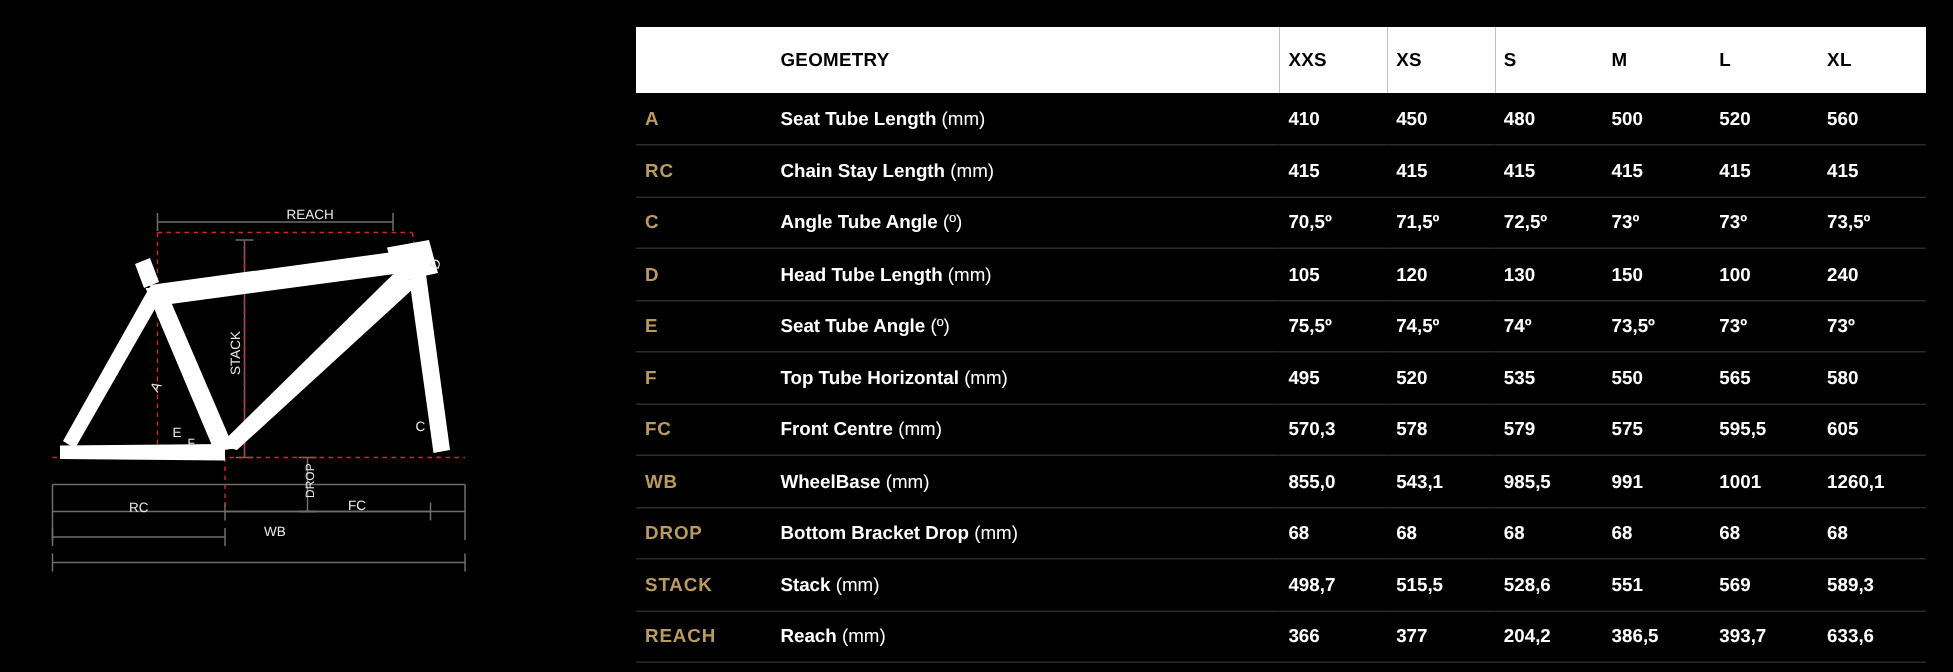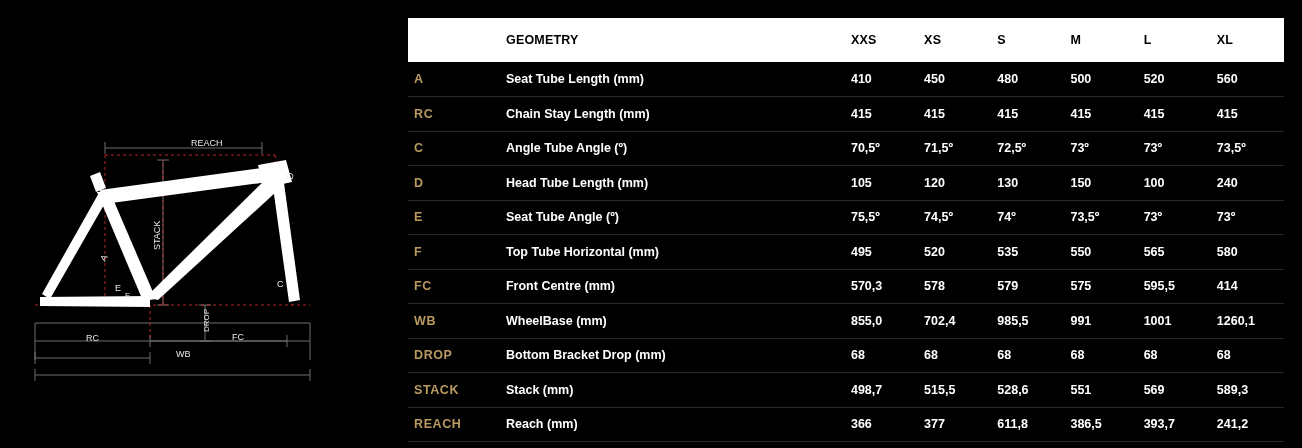--- a/index.html
+++ b/index.html
@@ -25,20 +25,21 @@
     flex: 0 0 408px;
   }
   .diagram-pane svg { display: block; }
 
   
   .table-pane {
     flex: 1 1 auto;
     height: 448px;
     background: #000;
     padding: 18px 18px 0 0;
+    margin-left: 16px;
   }
   table.geo {
     width: 100%;
     border-collapse: collapse;
     table-layout: fixed;
   }
   table.geo thead th {
     background: #ffffff;
     color: #000000;
     font-size: 12.5px;
@@ -60,21 +61,21 @@
     color: #b99a60;
     font-weight: bold;
     letter-spacing: .6px;
     font-size: 12.5px;
   }
   td.label {
     color: #ffffff;
     font-weight: bold;
     font-size: 13px;
   }
-  td.label .unit { font-weight: bold; }
+  td.label .unit { font-weight: normal; }
   td.val {
     color: #ffffff;
     font-weight: bold;
     font-size: 12.5px;
   }
   
   col.c-code  { width: 88px; }
   col.c-label { width: 330px; }
   col.c-size  { width: 70px; }
 </style>
@@ -243,27 +244,27 @@
             <td class="val">580</td>
           </tr>
           <tr>
             <td class="code">FC</td>
             <td class="label"><span>Front Centre</span> <span class="unit"> (mm)</span></td>
             <td class="val">570,3</td>
             <td class="val">578</td>
             <td class="val">579</td>
             <td class="val">575</td>
             <td class="val">595,5</td>
-            <td class="val">414</td>
+            <td class="val">605</td>
           </tr>
           <tr>
             <td class="code">WB</td>
             <td class="label"><span>WheelBase</span> <span class="unit"> (mm)</span></td>
             <td class="val">855,0</td>
-            <td class="val">702,4</td>
+            <td class="val">543,1</td>
             <td class="val">985,5</td>
             <td class="val">991</td>
             <td class="val">1001</td>
             <td class="val">1260,1</td>
           </tr>
           <tr>
             <td class="code">DROP</td>
             <td class="label"><span>Bottom Bracket Drop</span> <span class="unit"> (mm)</span></td>
             <td class="val">68</td>
             <td class="val">68</td>
@@ -280,22 +281,22 @@
             <td class="val">528,6</td>
             <td class="val">551</td>
             <td class="val">569</td>
             <td class="val">589,3</td>
           </tr>
           <tr>
             <td class="code">REACH</td>
             <td class="label"><span>Reach</span> <span class="unit"> (mm)</span></td>
             <td class="val">366</td>
             <td class="val">377</td>
-            <td class="val">611,8</td>
+            <td class="val">204,2</td>
             <td class="val">386,5</td>
             <td class="val">393,7</td>
-            <td class="val">241,2</td>
+            <td class="val">633,6</td>
           </tr>
         </tbody>
     </table>
   </div>
 
 </div>
 
 </body></html>

